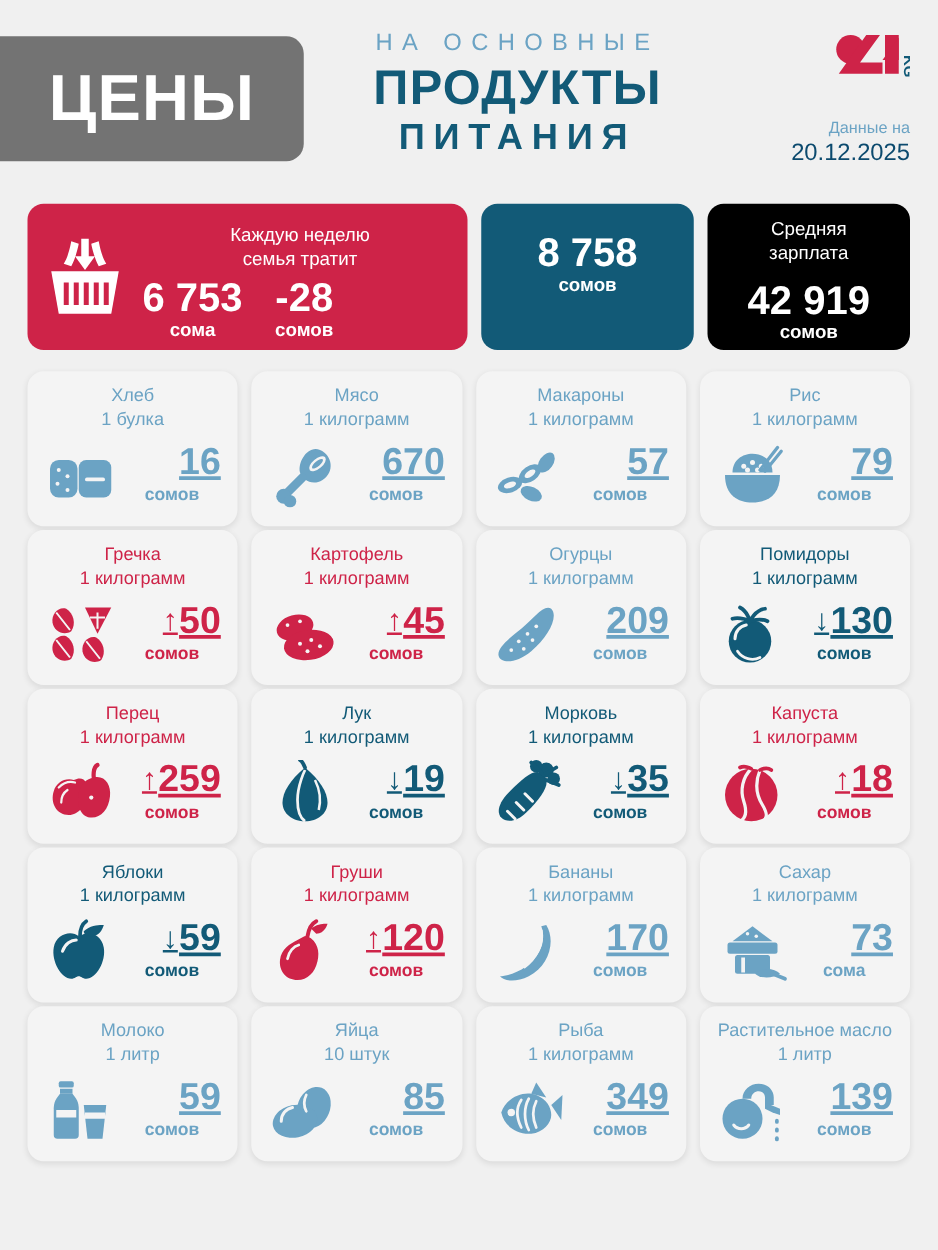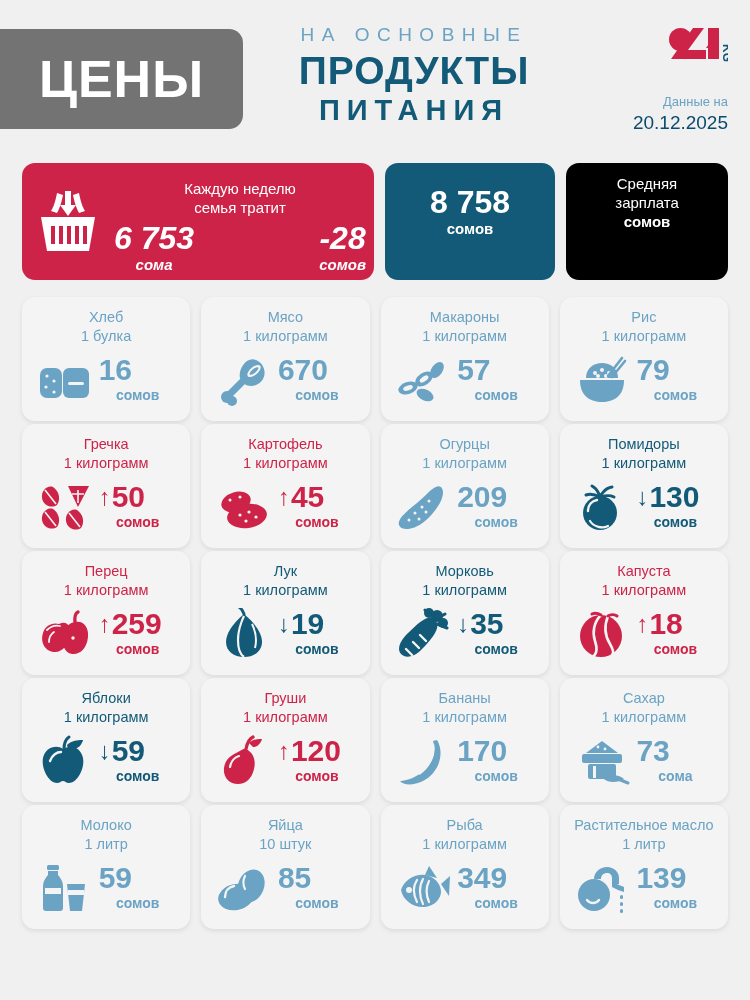--- a/index.html
+++ b/index.html
@@ -44,21 +44,21 @@
   
   .stats { position:absolute; left:22px; top:163px; width:706px; height:117px;
            display:flex; gap:11px;border-radius:23px; }
   .stat { border-radius:13px; position:relative; }
   .stat-basket { width:352px; background:#ce2348; display:flex; align-items:center; }
   .stat-min    { width:170px; background:#125a77; }
   .stat-sal    { width:162px; background:#000000; }
   .basket-icon { width:92px; display:flex; justify-content:center; align-items:center; flex:0 0 92px; }
   .basket-body { flex:1; padding-right:8px; }
   .stat-cap { color:#fff; font-size:15px; text-align:center; line-height:1.25; padding-top:11px; }
-  .stat-nums { display:flex; justify-content:space-between; gap:26px; margin-top:4px;font-style:italic; }
+  .stat-nums { display:flex; justify-content:flex-start; gap:26px; margin-top:4px; }
   .stat-num-blk { text-align:center; }
   .stat-val { color:#fff; font-size:32px; font-weight:bold; line-height:1.05; white-space:nowrap; }
   .stat-unit { color:#fff; font-size:15px; font-weight:bold; line-height:1.2; }
   .stat-solo { text-align:center; padding-top:12px; }
   .stat-solo .stat-cap { padding-top:0; }
   .stat-solo .stat-val { margin-top:11px; font-size:32px; }
 
   
   .grid {
     position:absolute; left:22px; top:297px; width:706px;
@@ -70,21 +70,21 @@
     display:flex; flex-direction:column; align-items:center;
     padding-top:11px; position:relative;
   }
   .card-name { font-size:14.5px; line-height:1.3; text-align:center; }
   .card-qty  { font-size:14.5px; line-height:1.3; text-align:center; }
   .card-body { display:flex; align-items:center; justify-content:center;
                gap:5px; margin-top:7px; width:100%; padding:0 8px; }
   .card-icon { width:58px; height:54px; display:flex; align-items:center; justify-content:center; flex:0 0 58px; }
   .card-vals { text-align:center; min-width:78px; }
   .card-price { font-size:30px; font-weight:bold; line-height:1.02; white-space:nowrap;
-                display:flex; align-items:center; justify-content:flex-start; }
+                display:flex; align-items:center; justify-content:flex-end;text-decoration:underline; }
   .card-arrow { font-size:24px; font-weight:bold; line-height:1; margin-right:1px; }
   .card-unit { font-size:14px; font-weight:bold; line-height:1.25; margin-top:1px; }
 
   .c-blue  .card-name,.c-blue  .card-qty,.c-blue  .card-price,.c-blue  .card-unit { color:#6ba3c4; }
   .c-navy  .card-name,.c-navy  .card-qty,.c-navy  .card-price,.c-navy  .card-unit { color:#125a77; }
   .c-red   .card-name,.c-red   .card-qty,.c-red   .card-price,.c-red   .card-unit { color:#ce2348; }
 
   svg { display:block; }
 </style>
 </head>
@@ -159,20 +159,21 @@
     <div class="stat stat-min stat-solo">
       <div class="stat-val">8 758</div>
       <div class="stat-unit">сомов</div>
     </div>
 
     <div class="stat stat-sal stat-solo">
       <div class="stat-cap">
         <div>Средняя</div>
         <div>зарплата</div>
       </div>
+      <div class="stat-val">42 919</div>
       <div class="stat-unit">сомов</div>
     </div>
   </div>
 
   <div class="grid" id="product-grid">
       <div class="card c-blue">
         <div class="card-name">Хлеб</div>
         <div class="card-qty">1 булка</div>
         <div class="card-body">
           <div class="card-icon">

